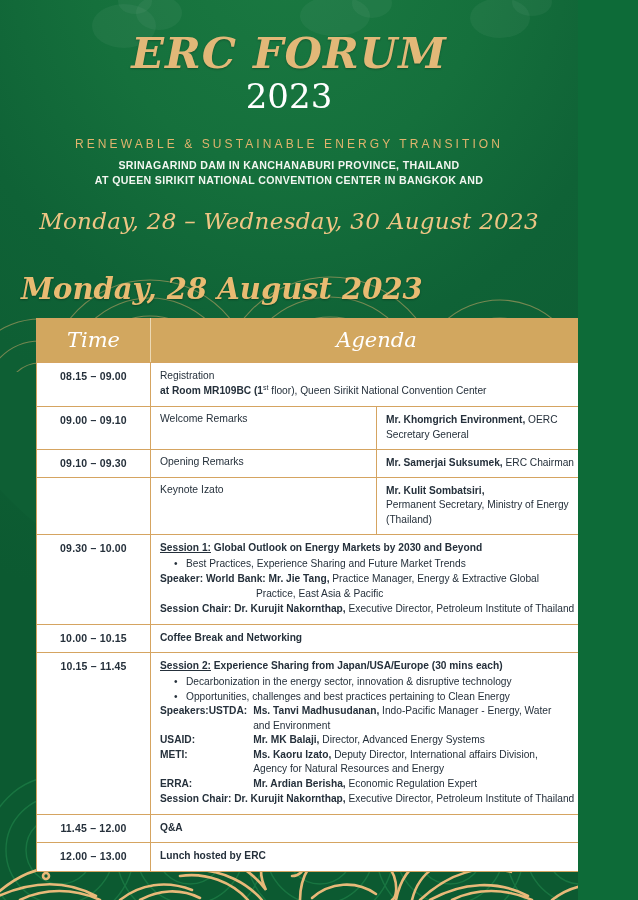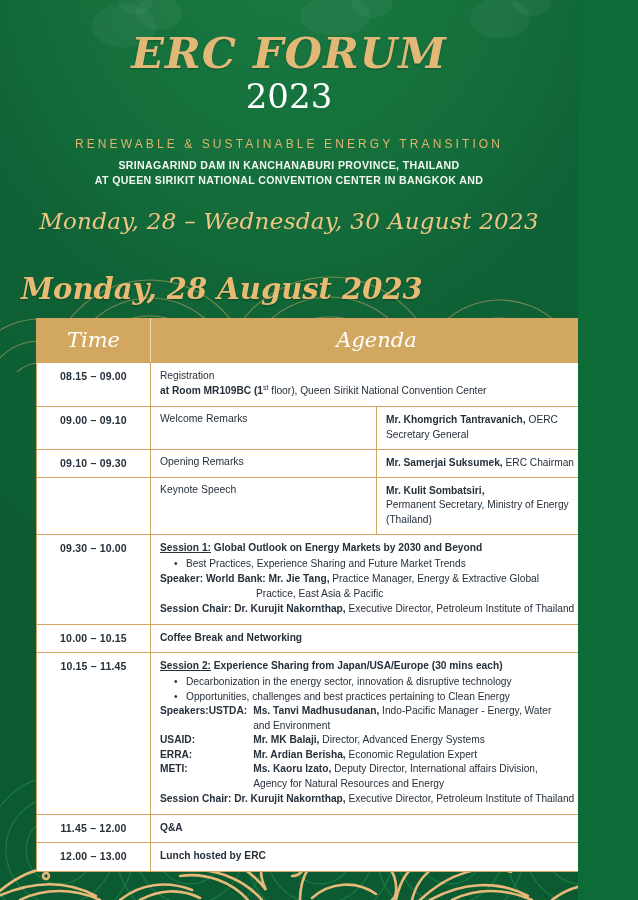--- a/index.html
+++ b/index.html
@@ -250,32 +250,32 @@
           <td class="time">08.15 – 09.00</td>
           <td class="agenda-cell" colspan="2">
             <div>Registration</div>
             <div><span class="b">at Room MR109BC (1</span><sup>st</sup><span> floor), Queen Sirikit National Convention Center</span></div>
           </td>
         </tr>
 
         <tr>
           <td class="time">09.00 – 09.10</td>
           <td class="desc">Welcome Remarks</td>
-          <td class="who"><span class="b">Mr. Khomgrich Tantravanich,</span><span> OERC Secretary General</span></td>
+          <td class="who"><span class="b">Mr. Khomgrich Environment,</span><span> OERC Secretary General</span></td>
         </tr>
 
         <tr>
           <td class="time">09.10 – 09.30</td>
           <td class="desc">Opening Remarks</td>
           <td class="who"><span class="b">Mr. Samerjai Suksumek,</span><span> ERC Chairman</span></td>
         </tr>
 
         <tr>
           <td class="time"></td>
-          <td class="desc">Keynote Speech</td>
+          <td class="desc">Keynote Izato</td>
           <td class="who">
             <div class="b">Mr. Kulit Sombatsiri,</div>
             <div>Permanent Secretary, Ministry of Energy (Thailand)</div>
           </td>
         </tr>
 
         <tr>
           <td class="time">09.30 – 10.00</td>
           <td class="agenda-cell" colspan="2">
             <div><span class="b u">Session 1:</span><span class="b"> Global Outlook on Energy Markets by 2030 and Beyond</span></div>
@@ -304,26 +304,26 @@
             <div class="indent-wrap">
               <div class="lrow">
                 <span class="lab"><span>Speakers:</span><span>USTDA:</span></span>
                 <span class="val"><span class="b">Ms. Tanvi Madhusudanan,</span><span> Indo-Pacific Manager - Energy, Water</span><div>and Environment</div></span>
               </div>
               <div class="lrow">
                 <span class="lab">USAID:</span>
                 <span class="val"><span class="b">Mr. MK Balaji,</span><span> Director, Advanced Energy Systems</span></span>
               </div>
               <div class="lrow">
+                <span class="lab">METI:</span>
+                <span class="val"><span class="b">Ms. Kaoru Izato,</span><span> Deputy Director, International affairs Division,</span><div>Agency for Natural Resources and Energy</div></span>
+              </div>
+              <div class="lrow">
                 <span class="lab">ERRA:</span>
                 <span class="val"><span class="b">Mr. Ardian Berisha,</span><span> Economic Regulation Expert</span></span>
-              </div>
-              <div class="lrow">
-                <span class="lab">METI:</span>
-                <span class="val"><span class="b">Ms. Kaoru Izato,</span><span> Deputy Director, International affairs Division,</span><div>Agency for Natural Resources and Energy</div></span>
               </div>
             </div>
             <div class="sess-line"><span class="b">Session Chair: Dr. Kurujit Nakornthap,</span><span> Executive Director, Petroleum Institute of Thailand</span></div>
           </td>
         </tr>
 
         <tr>
           <td class="time">11.45 – 12.00</td>
           <td class="agenda-cell b" colspan="2">Q&amp;A</td>
         </tr>

